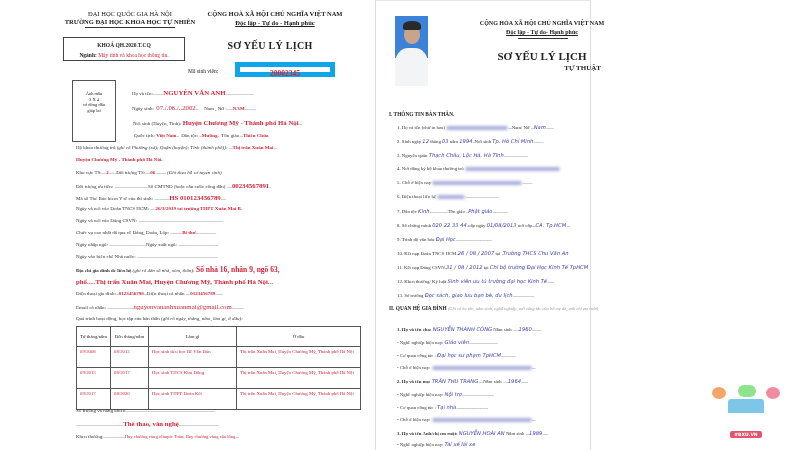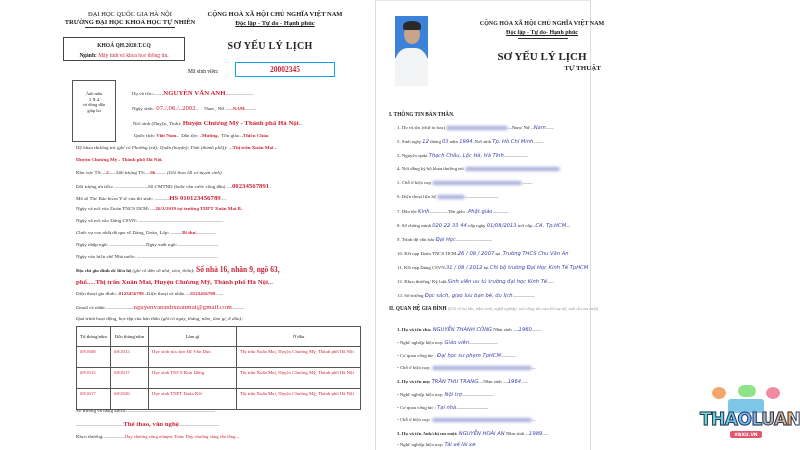--- a/index.html
+++ b/index.html
@@ -12,21 +12,21 @@
   .lp-uni .l2 { font-weight: bold; }
   .lp-uni-line { position: absolute; left: 85px; top: 27px; width: 90px; height: 1px; background: #333; }
   .lp-rep { position: absolute; left: 200px; top: 9px; width: 150px; text-align: center; font-size: 6.5px; line-height: 9px; font-weight: bold; }
   .lp-rep .motto { text-decoration: underline; }
   .lp-khoa-box { position: absolute; left: 63px; top: 37px; width: 122px; height: 24px; border: 1px solid #444; font-size: 5.5px; text-align: center; padding-top: 2px; line-height: 10px; }
   .lp-khoa-box .k { font-weight: bold; }
   .lp-khoa-box .nganh-l { font-weight: bold; }
   .lp-khoa-box .nganh-v { color: #d0263a; }
   .lp-title { position: absolute; left: 210px; top: 40px; width: 120px; text-align: center; font-size: 10px; font-weight: bold; letter-spacing: 0.3px; }
   .lp-msv-label { position: absolute; left: 188px; top: 68px; font-size: 5.5px; }
-  .lp-msv-box { position: absolute; left: 235px; top: 62px; width: 100px; height: 15px; border: 1px solid #0ea5e9; color: #d0263a; font-weight: bold; font-size: 7.5px; text-align: center; line-height: 13px; }
+  .lp-msv-box { position: absolute; left: 235px; top: 62px; width: 100px; height: 15px; border: 5px solid #0ea5e9; color: #d0263a; font-weight: bold; font-size: 7.5px; text-align: center; line-height: 13px; }
   .lp-photo-box { position: absolute; left: 72px; top: 80px; width: 44px; height: 62px; border: 1px solid #555; font-size: 4.5px; text-align: center; padding-top: 10px; line-height: 5.5px; }
   .lp-row { position: absolute; font-size: 5px; white-space: nowrap; color: #333; }
   .lp-row .red { color: #d0263a; font-weight: bold; }
   .lp-row .red-lg { color: #d0263a; font-weight: bold; font-size: 6.8px; }
   .lp-row .red-xl { color: #d0263a; font-weight: bold; font-size: 7.5px; }
   .lp-row .it { font-style: italic; }
   .lp-row .b { font-weight: bold; }
   .dots { color: #777; letter-spacing: -0.5px; }
 
   .lp-table { position: absolute; left: 76px; top: 326px; width: 285px; border-collapse: collapse; font-size: 4.8px; }
@@ -282,15 +282,14 @@
   <div class="rp-row" style="top:441px;">
     <span>- Nghề nghiệp hiện nay:</span> <span class="hw">Tài xế lái xe</span>
   </div>
 </div>
 
 <div class="logo">
   <div class="bubble" style="left:12px;background:#f4a66a;"></div>
   <div class="bubble" style="left:38px;top:0;width:18px;background:#8fe38a;border-radius:6px;"></div>
   <div class="bubble" style="left:66px;background:#f28aa0;"></div>
   <div class="book"></div>
-  <div class="word">THAOLUAN</div>
   <div class="tag">#BXU.VN</div>
 </div>
 
 </body></html>

